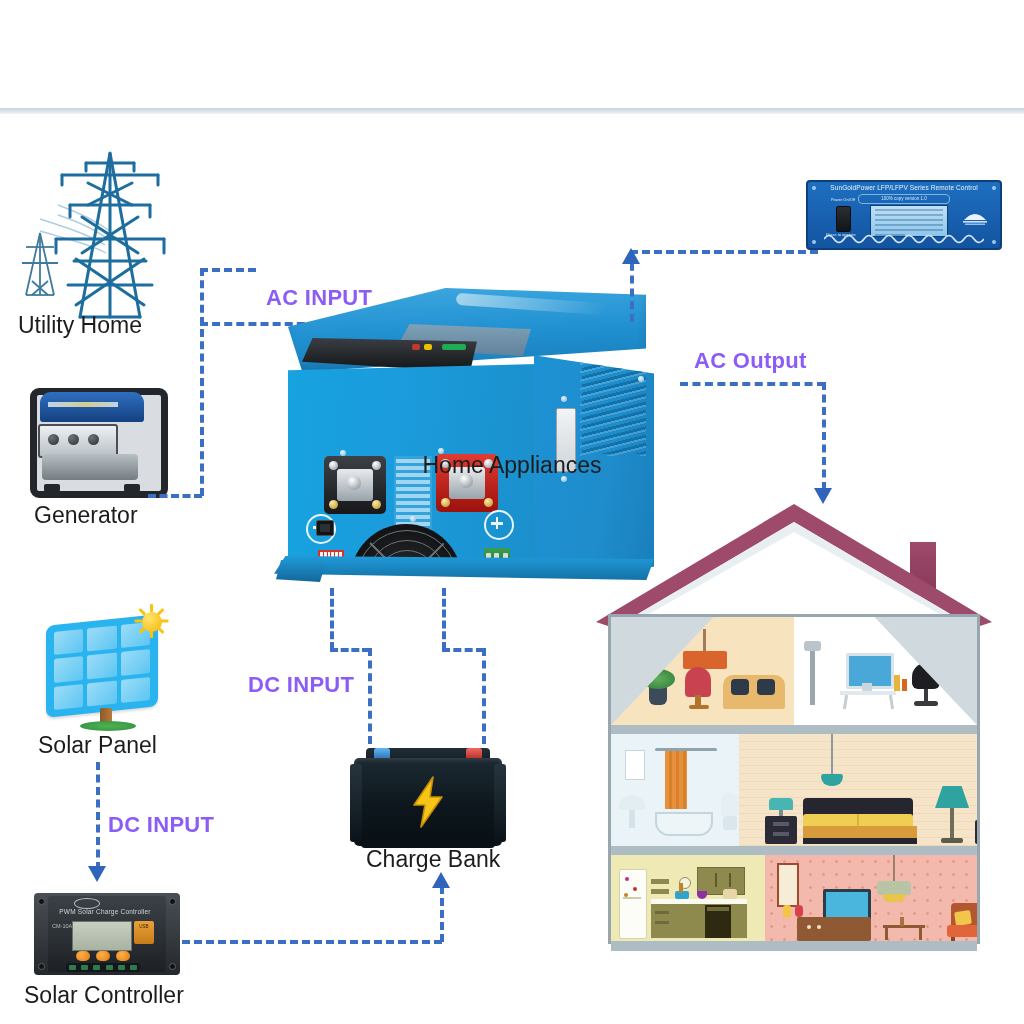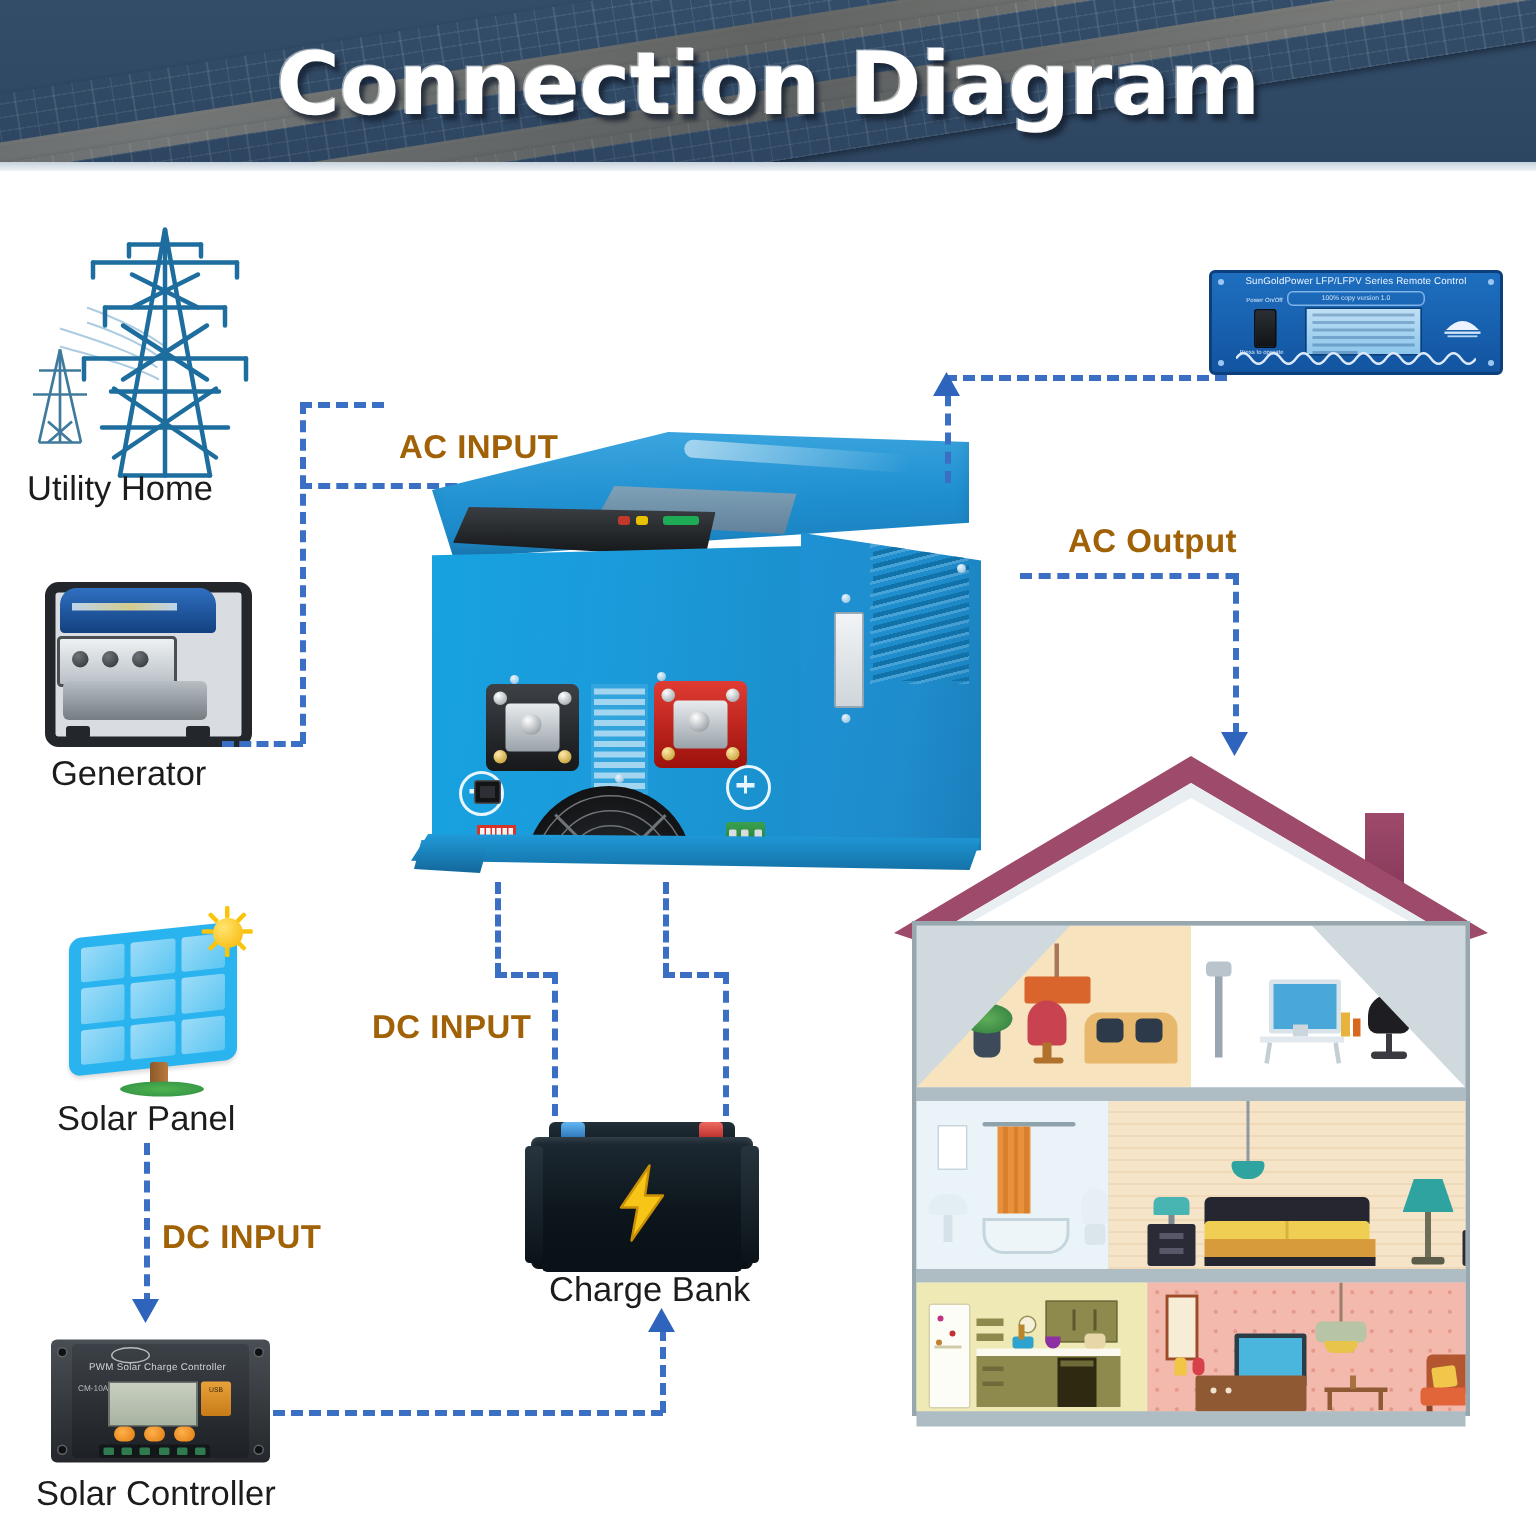--- a/index.html
+++ b/index.html
@@ -29,21 +29,21 @@
        font-size:58px;font-weight:bold;color:#ffffff;letter-spacing:-.5px;
        font-family:"DejaVu Sans","Liberation Sans",sans-serif;
        text-shadow:3px 4px 3px rgba(20,30,45,.75),-1px -1px 0 rgba(255,255,255,.5);
        white-space:nowrap;}
   #banner-base{position:absolute;left:0;top:108px;width:1024px;height:6px;
        background:linear-gradient(180deg,#c7d2dc,#eef2f6);}
 
   
   .lbl{position:absolute;font-size:21px;color:#1c1c1c;white-space:nowrap;}
   .lbl.big{font-size:23px;}
-  .flow{position:absolute;font-size:22px;font-weight:bold;color:#a16207;white-space:nowrap;
+  .flow{position:absolute;font-size:22px;font-weight:bold;color:#8b5cf6;white-space:nowrap;
         letter-spacing:.3px;}
 
   
   .dh{position:absolute;height:0;border-top:4px dashed #3b6fc4;}
   .dv{position:absolute;width:0;border-left:4px dashed #3b6fc4;}
   .arrow{position:absolute;width:0;height:0;}
   .arrow.right{border-top:9px solid transparent;border-bottom:9px solid transparent;
                border-left:16px solid #2f64bd;}
   .arrow.down{border-left:9px solid transparent;border-right:9px solid transparent;
               border-top:16px solid #2f64bd;}
@@ -247,29 +247,20 @@
       background:radial-gradient(circle,rgba(210,110,95,.45) 1px,transparent 1.6px) 0 0/13px 13px;}
   .fx{position:absolute;}
   #house-label{position:absolute;left:0;right:0;top:452px;text-align:center;
        font-size:23px;color:#1c1c1c;}
 </style>
 </head>
 <body>
 
 <div id="stage">
 
-  <div id="banner">
-    <div class="pvrow" style="top:-18px;"></div>
-    <div class="gravel" style="top:14px;"></div>
-    <div class="pvrow" style="top:28px;"></div>
-    <div class="gravel" style="top:60px;"></div>
-    <div class="pvrow" style="top:74px;"></div>
-    <div class="shade"></div>
-    <div id="banner-title">Connection Diagram</div>
-  </div>
   <div id="banner-base"></div>
 
   <div id="tower">
     <svg viewBox="0 0 185 190">
       <g stroke="#9fc4dc" stroke-width="1.4" fill="none" opacity=".85">
         <path d="M48 70 C 70 78, 86 86, 100 96"></path>
           <path d="M48 80 C 72 88, 88 96, 100 106"></path>
         <path d="M30 84 C 55 92, 80 100, 95 110"></path>
           <path d="M30 96 C 58 104, 82 110, 96 118"></path>
       </g>
@@ -406,21 +397,21 @@
       <div class="scr" style="left:27px;top:130px;"></div>
       <div class="scr" style="left:104px;top:30px;"></div>
     </div>
     <div class="inv-base"></div>
     <div class="inv-foot"></div>
   </div>
 
   <div class="dh" style="left:680px;top:382px;width:145px;"></div>
   <div class="dv" style="left:822px;top:382px;height:108px;"></div>
   <div class="arrow down" style="left:814px;top:488px;"></div>
-  <div class="flow" style="left:712px;top:348px;">AC Output</div>
+  <div class="flow" style="left:694px;top:348px;">AC Output</div>
 
   <div class="dh" style="left:630px;top:250px;width:188px;"></div>
   <div class="dv" style="left:630px;top:250px;height:72px;"></div>
   <div class="arrow down" style="left:622px;top:248px;transform:rotate(180deg);"></div>
 
   <div id="remote">
     <div class="rm-body"></div>
     <div class="rm-title">SunGoldPower LFP/LFPV Series Remote Control</div>
     <div class="rm-sub">100% copy version 1.0</div>
     <div class="rm-swlabel" style="left:20px;top:17px;">Power On/Off</div>
@@ -645,14 +636,15 @@
         <div class="fx" style="left:186px;top:48px;width:78px;height:26px;background:#b35730;border-radius:4px 4px 0 0;"></div>
         <div class="fx" style="left:190px;top:56px;width:16px;height:14px;background:#f0c64b;border-radius:2px;transform:rotate(-8deg);"></div>
 
         <div class="fx" style="left:182px;top:70px;width:86px;height:12px;background:#e2653a;border-radius:3px;"></div>
         <div class="fx" style="left:186px;top:82px;width:4px;height:6px;background:#8f4526;"></div>
 
       </div>
       <div class="floor" style="top:324px;height:10px;"></div>
     </div>
   </div>
+  <div id="house-label">Home Appliances</div>
 
 </div>
 
 </body></html>

